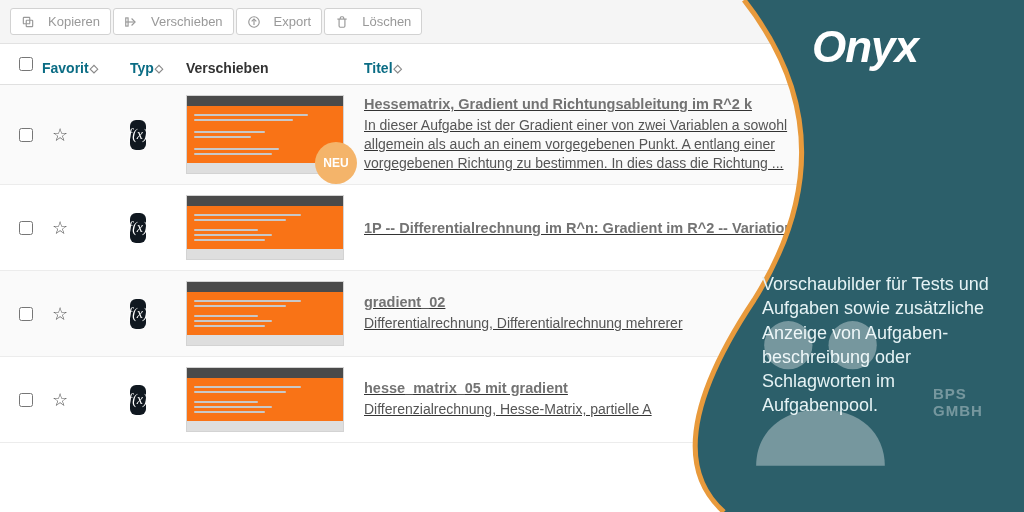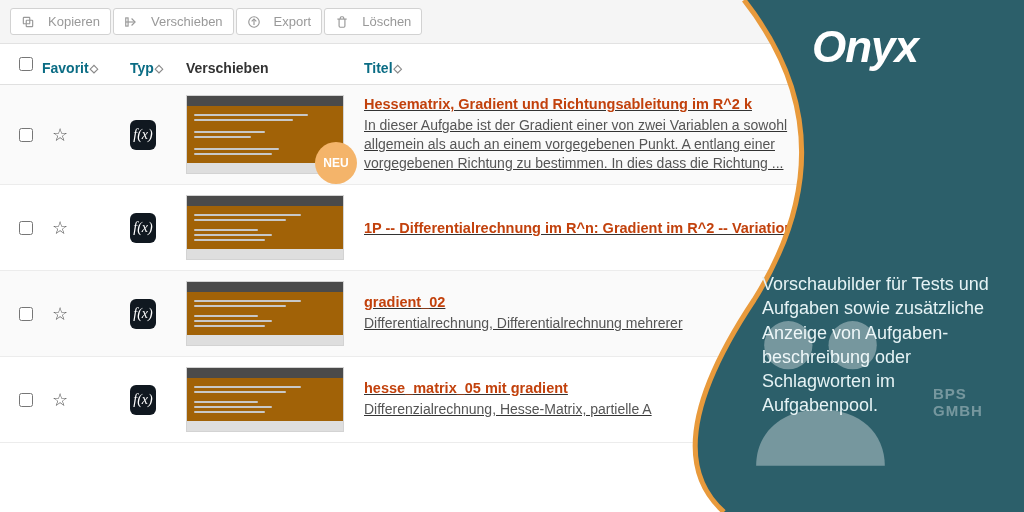--- a/index.html
+++ b/index.html
@@ -106,30 +106,30 @@
   .row {
     display: flex;
     align-items: center;
     padding: 10px 10px;
     border-bottom: 1px solid #ececec;
     background: #fff;
   }
   .row.alt { background: #fafafa; }
   .star { color: #555; font-size: 18px; margin-left: 10px; cursor: pointer; }
   .typ-icon {
-    width: 26px; height: 30px;
+    width: 16px; height: 30px;
     background: #101820;
     border-radius: 6px;
     display: flex; align-items: center; justify-content: center;
     color: #fff; font-family: serif; font-style: italic; font-size: 14px;
   }
   .thumb {
     width: 158px;
     border: 1px solid #d3d3d3;
-    background: #a16207;
+    background: #f97316;
     position: relative;
     margin-right: 24px;
   }
   .thumb-top { height: 10px; background: #4a4a4a; }
   .thumb-body { padding: 5px 7px; }
   .tline { height: 2px; background: #c8c8c8; margin: 3px 0; border-radius: 1px; }
   .thumb-bot { height: 10px; background: #dedede; }
   .neu-badge {
     position: absolute;
     right: -14px; top: 46px;
@@ -138,21 +138,21 @@
     border-radius: 50%;
     display:flex;align-items:center;justify-content:center;
     color:#fff;font-weight:700;font-size:12px;
   }
   .neu-badge::before{
     content:"";position:absolute;inset:-3px;
     background:
       repeating-conic-gradient(#f4b46a 0 10deg, transparent 10deg 20deg);
     border-radius:50%;z-index:-1;
   }
-  .title-link { color: #c2410c; font-weight: 700; font-size: 14.5px; cursor: pointer; }
+  .title-link { color: #737373; font-weight: 700; font-size: 14.5px; cursor: pointer; }
   .desc { color: #555; font-size: 14px; margin-top: 4px; line-height: 1.35; max-width: 460px; }
 </style>
 </head>
 <body>
 
 <div class="toolbar">
   <button class="tb-btn">
     <svg viewBox="0 0 24 24" fill="none" stroke="currentColor" stroke-width="2">
         <rect x="9" y="9" width="11" height="11" rx="1"></rect>
         <rect x="4" y="4" width="11" height="11" rx="1"></rect>

